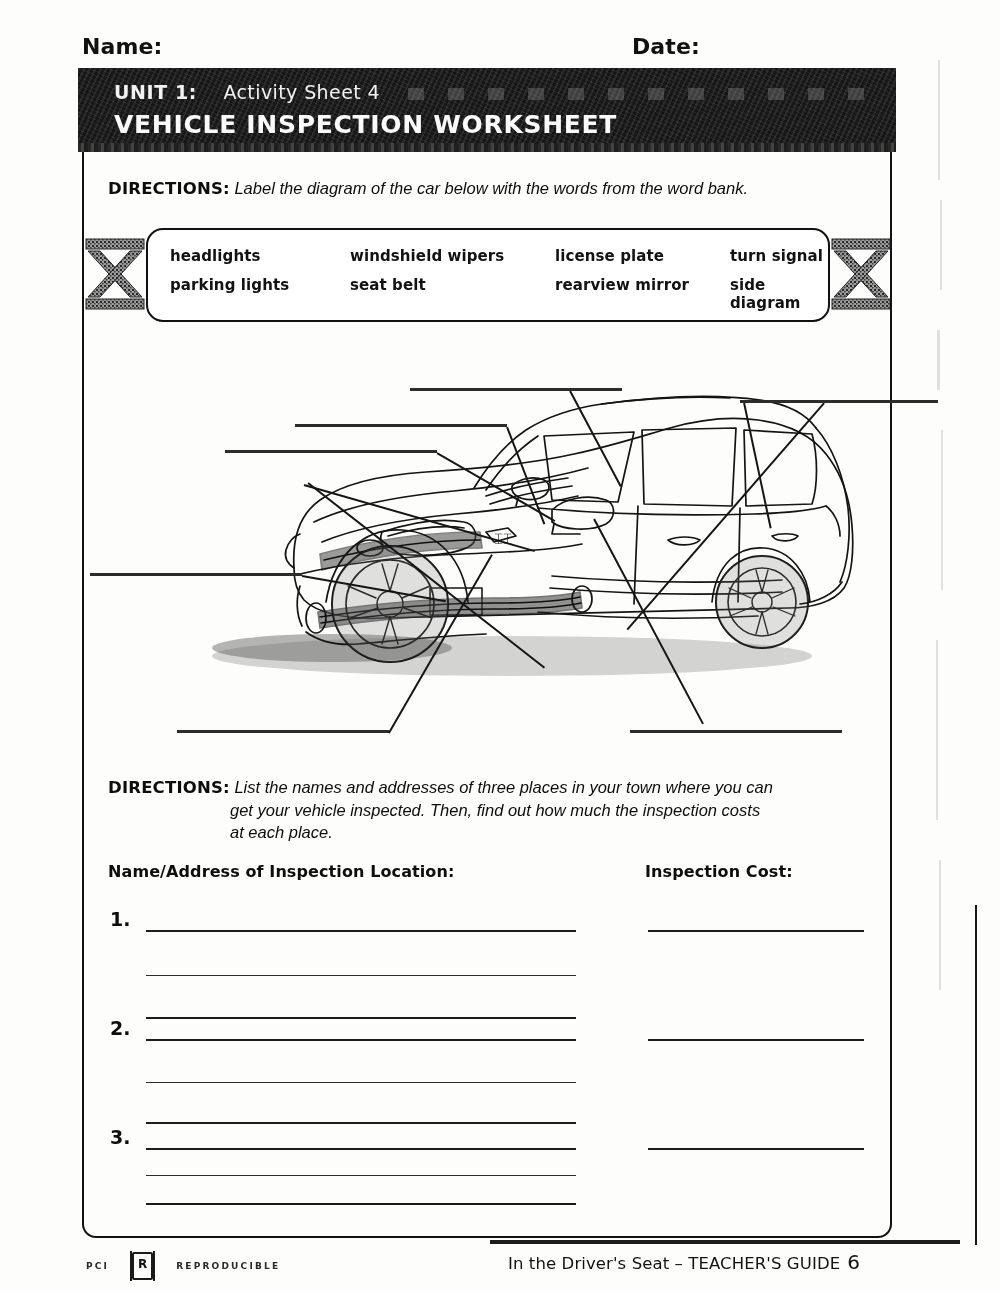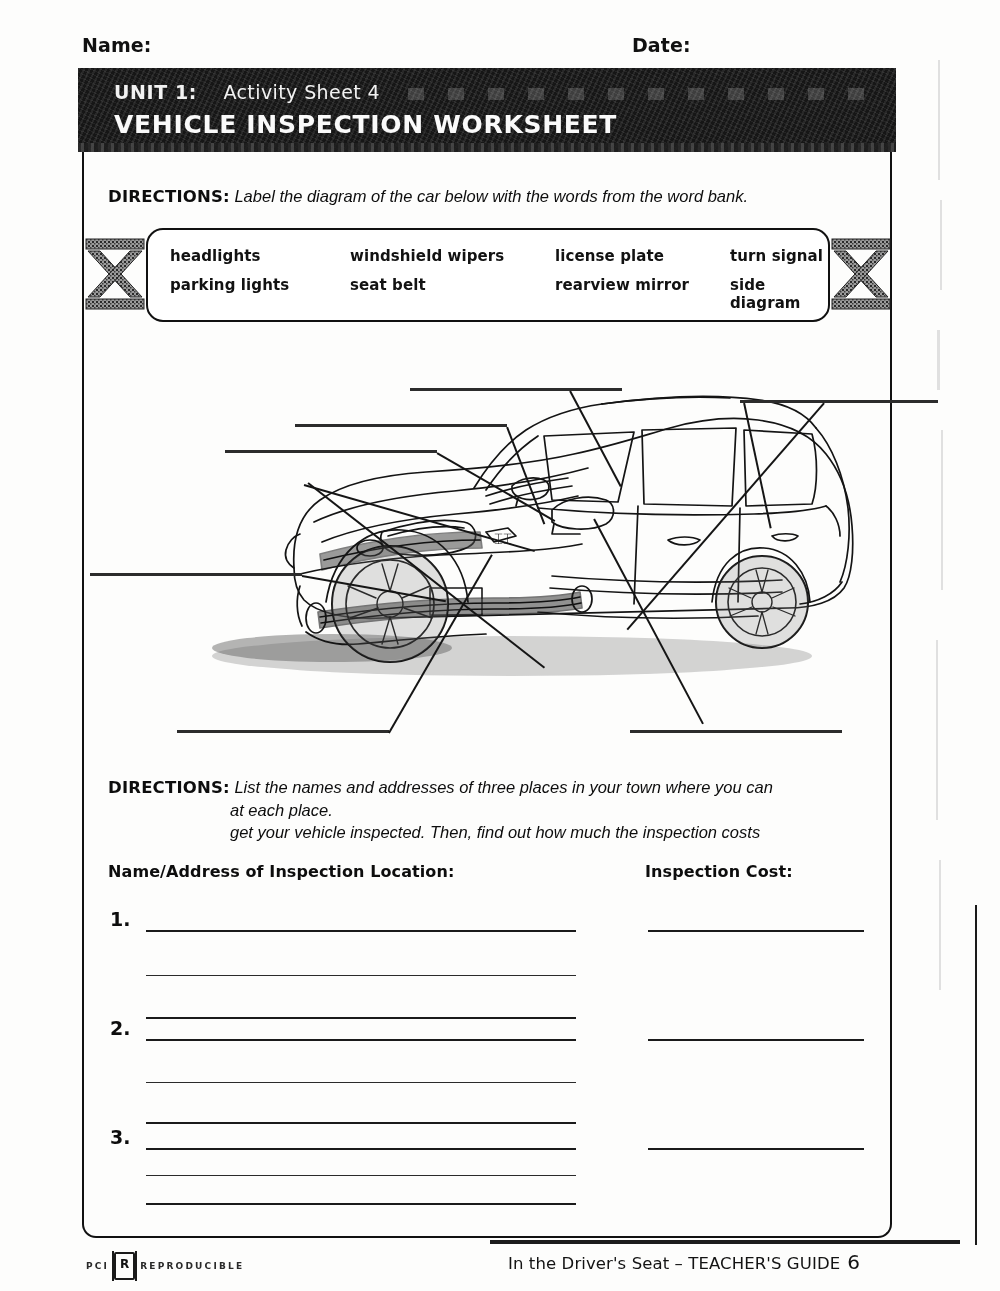--- a/index.html
+++ b/index.html
@@ -33,21 +33,21 @@
   }
 
   
   .namedate {
     position: absolute;
     left: 0; right: 0; top: 34px;
     height: 30px;
   }
   .namedate .lbl {
     position: absolute;
-    font-size: 19px;
+    font-size: 22px;
     font-weight: 700;
     letter-spacing: .1px;
     font-family: "DejaVu Sans", sans-serif;
     color: #111;
   }
   .namedate .name { left: 82px; top: 0; }
   .namedate .date { left: 632px; top: 0; }
 
   
   .header-band {
@@ -119,21 +119,21 @@
   .dir .dir-kw {
     font-family: "DejaVu Sans", sans-serif;
     font-weight: 700;
     font-style: normal;
     letter-spacing: .2px;
   }
   .dir .dir-body {
     font-family: "Liberation Sans", sans-serif;
     font-style: italic;
   }
-  #dir1 { left: 108px; top: 185px; width: 760px; }
+  #dir1 { left: 108px; top: 177px; width: 760px; }
   #dir2 { left: 108px; top: 776px; width: 730px; }
   #dir2 .l2, #dir2 .l3 { display:block; padding-left: 122px; }
 
   
   .wb-wrap { position: absolute; left: 82px; top: 228px; width: 812px; height: 98px; }
   .wordbank {
     position: absolute;
     left: 64px; top: 0;
     width: 684px; height: 94px;
     border: 2.5px solid #111;
@@ -199,21 +199,21 @@
     position: absolute;
     height: 2px;
     background: #1b1b1b;
   }
   .wline.thin { height: 1.4px; background: #2a2a2a; }
 
   
   .footer { position: absolute; left: 0; top: 1250px; width: 1000px; height: 40px; }
   .pci {
     position: absolute; left: 86px; top: 2px;
-    display: flex; align-items: center; gap: 5px;
+    display: flex; align-items: center; gap: 23px;
     font-family: "DejaVu Sans", sans-serif;
     font-size: 9px; font-weight: 700;
     letter-spacing: 2.2px;
     color: #2a2a2a;
   }
   .pci-badge {
     display:inline-block;
     width: 17px; height: 24px;
     border: 2px solid #1a1a1a;
     border-radius: 2px;
@@ -460,22 +460,22 @@
     <div class="leader" style="left:307px;top:396px;width:206px;transform:rotate(-60deg);"></div>
 
     <div class="leader" style="left:512px;top:182px;width:232px;transform:rotate(62deg);"></div>
 
     <div class="leader" style="left:226px;top:146px;width:300px;transform:rotate(38deg);"></div>
     <div class="leader" style="left:742px;top:66px;width:300px;transform:rotate(131deg);"></div>
   </div>
 
   <div class="dir" id="dir2">
     <span class="dir-kw">DIRECTIONS:</span><span class="dir-body"> List the names and addresses of three places in your town where you can</span>
+    <span class="dir-body l2">get your vehicle inspected. Then, find out how much the inspection costs</span>
     <span class="dir-body l3">at each place.</span>
-    <span class="dir-body l2">get your vehicle inspected. Then, find out how much the inspection costs</span>
   </div>
 
   <div class="colhead" id="ch-left">Name/Address of Inspection Location:</div>
   <div class="colhead" id="ch-right">Inspection Cost:</div>
 
   <div class="num" style="left:110px;top:908px;">1.</div>
   <div class="wline" style="left:146px;top:930px;width:430px;"></div>
   <div class="wline thin" style="left:146px;top:975px;width:430px;"></div>
   <div class="wline" style="left:146px;top:1017px;width:430px;"></div>
   <div class="wline" style="left:648px;top:930px;width:216px;"></div>

